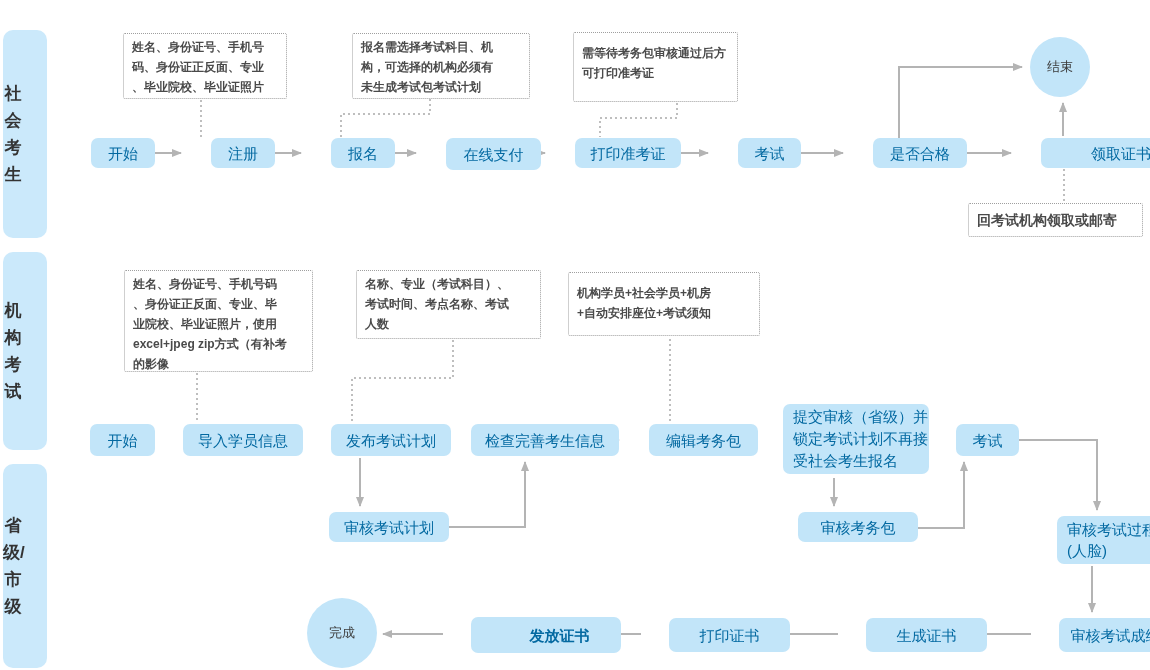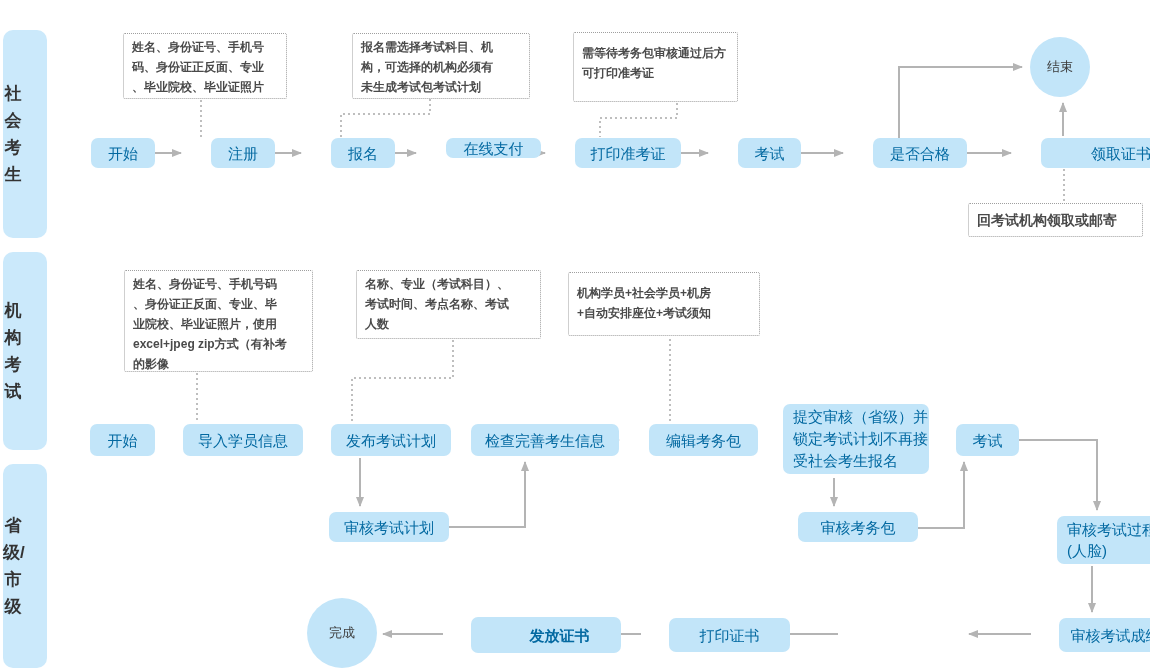--- a/index.html
+++ b/index.html
@@ -87,21 +87,21 @@
   <div class="lane" style="top:252px;height:198px;">
     <div class="lane-label">机构考试</div>
   </div>
   <div class="lane" style="top:464px;height:204px;">
     <div class="lane-label">省级/市级</div>
   </div>
 
   <div class="node" style="left:67px;top:138px;width:64px;height:30px;">开始</div>
   <div class="node" style="left:187px;top:138px;width:64px;height:30px;">注册</div>
   <div class="node" style="left:307px;top:138px;width:64px;height:30px;">报名</div>
-  <div class="node" style="left:422px;top:138px;width:95px;height:20px;">在线支付</div>
+  <div class="node" style="left:422px;top:138px;width:95px;height:32px;">在线支付</div>
   <div class="node" style="left:551px;top:138px;width:106px;height:30px;">打印准考证</div>
   <div class="node" style="left:714px;top:138px;width:63px;height:30px;">考试</div>
   <div class="node" style="left:849px;top:138px;width:94px;height:30px;">是否合格</div>
   <div class="node" style="left:1017px;top:138px;width:94px;height:30px;padding-left:33px;">领取证书</div>
   <div class="circle" style="left:1030px;top:37px;width:60px;height:60px;">结束</div>
 
   <div class="note" style="left:123px;top:33px;width:164px;height:66px;">姓名、身份证号、手机号
 码、身份证正反面、专业
 、毕业院校、毕业证照片</div>
   <div class="note" style="left:352px;top:33px;width:178px;height:66px;">报名需选择考试科目、机
@@ -130,17 +130,18 @@
 考试时间、考点名称、考试
 人数</div>
   <div class="note" style="left:568px;top:272px;width:192px;height:64px;padding-top:10px;">机构学员+社会学员+机房
 +自动安排座位+考试须知</div>
 
   <div class="node" style="left:305px;top:512px;width:120px;height:30px;">审核考试计划</div>
   <div class="node" style="left:774px;top:512px;width:120px;height:30px;">审核考务包</div>
   <div class="node left-text" style="left:1033px;top:516px;width:112px;height:48px;">审核考试过程
 (人脸)</div>
   <div class="node" style="left:1035px;top:618px;width:113px;height:34px;">审核考试成绩</div>
+  <div class="node" style="left:842px;top:618px;width:121px;height:34px;">生成证书</div>
   <div class="node" style="left:645px;top:618px;width:121px;height:34px;">打印证书</div>
   <div class="node bold" style="left:447px;top:617px;width:123px;height:36px;">发放证书</div>
   <div class="circle" style="left:307px;top:598px;width:70px;height:70px;">完成</div>
 
 </div>
 
 </body></html>

